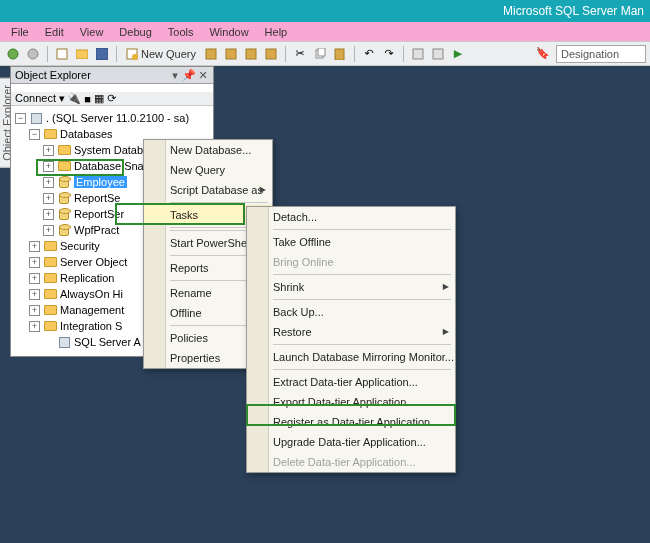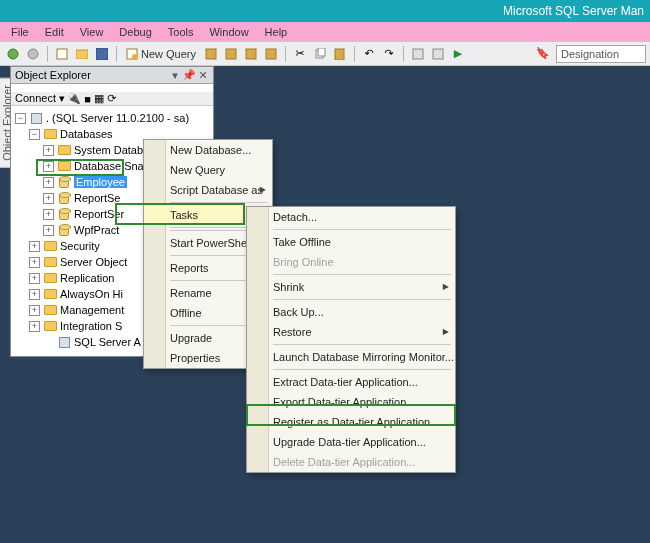--- a/index.html
+++ b/index.html
@@ -290,21 +290,21 @@
   <div class="item hi arrow">Tasks</div>
   <div class="sep"></div>
   <div class="sep"></div>
   <div class="item">Start PowerShell</div>
   <div class="sep"></div>
   <div class="item arrow">Reports</div>
   <div class="sep"></div>
   <div class="item">Rename</div>
   <div class="item">Offline</div>
   <div class="sep"></div>
-  <div class="item">Upgrade</div>
+  <div class="item">Policies</div>
   <div class="item">Properties</div>
 </div>
 
 <div class="hi-box" style="top:203px; left:115px; width:130px; height:22px;"></div>
 
 <div class="ctx" style="top:206px; left:246px; width:210px;">
   <div class="gutter"></div>
   <div class="item">Detach...</div>
   <div class="sep"></div>
   <div class="item">Take Offline</div>

